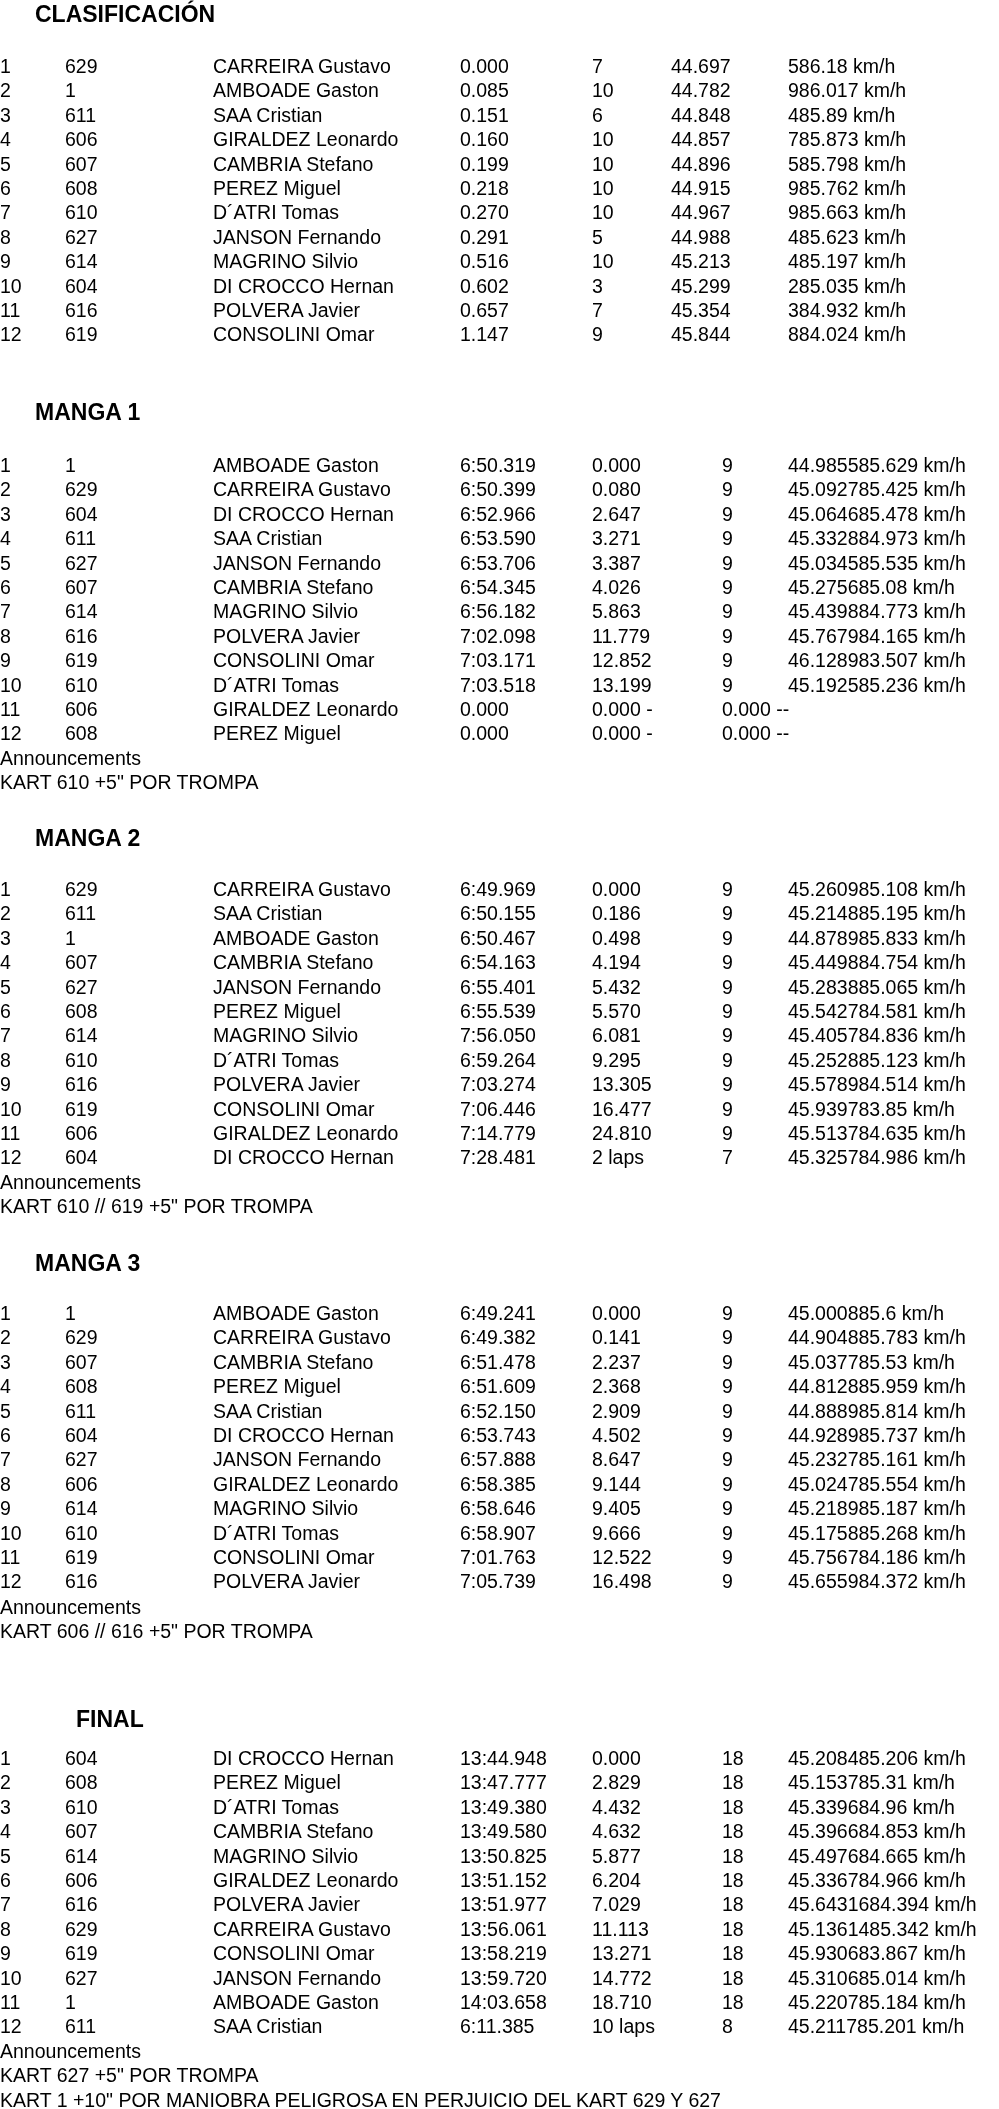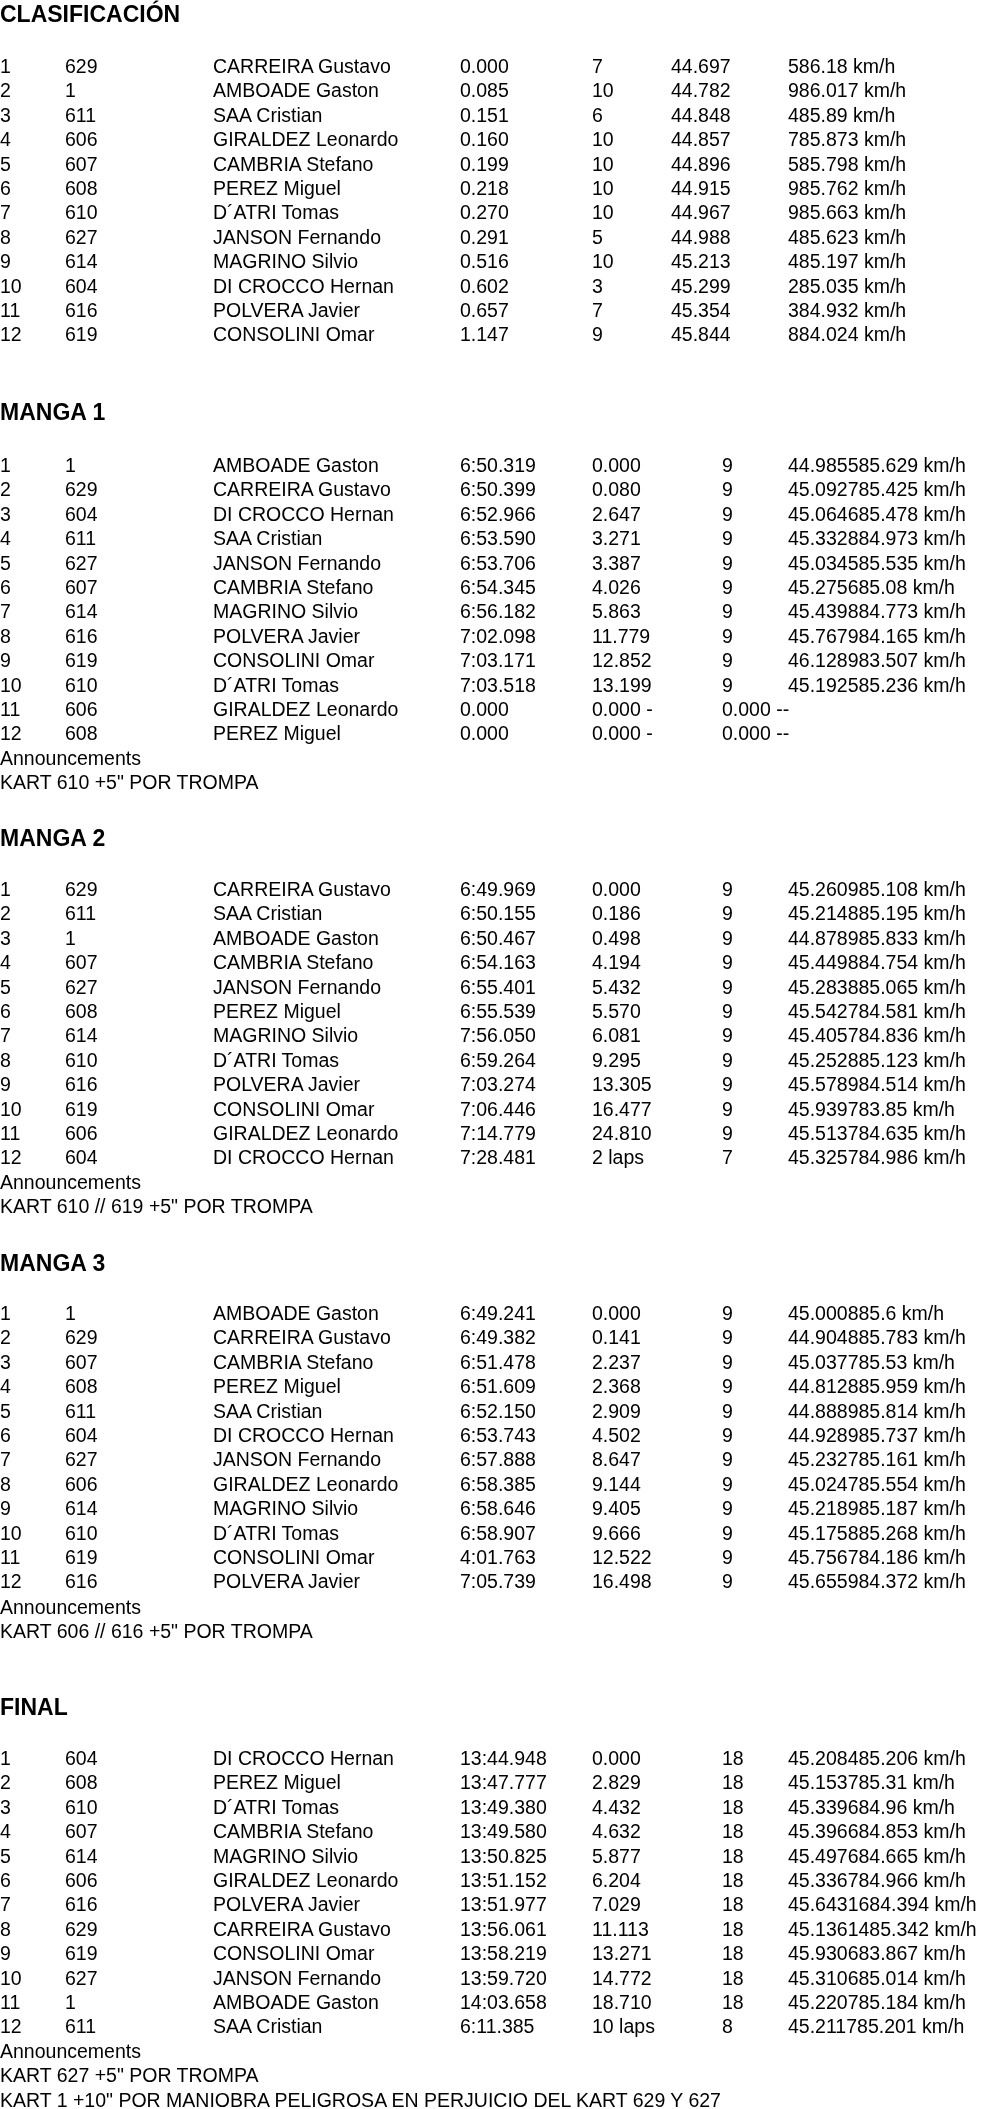--- a/index.html
+++ b/index.html
@@ -4,21 +4,21 @@
 <style>
   html, body { margin:0; padding:0; background:#ffffff; }
   body {
     width:999px; height:2109px; overflow:hidden; position:relative;
     font-family:"Liberation Sans", sans-serif; color:#000;
     font-size:19.5px;
   }
   .section { position:absolute; left:0; width:999px; }
   .title {
     position:absolute; left:0; margin:0;
-    font-weight:bold; font-size:23px; line-height:28px; white-space:nowrap;
+    font-weight:bold; font-size:23px; line-height:28px; white-space:nowrap;padding-left:35px;
   }
   .rows { position:absolute; left:0; width:999px; }
   .row { position:relative; height:24.4px; line-height:24.4px; white-space:nowrap; }
   .row span { position:absolute; top:0; white-space:nowrap; }
   .c0 { left:0; } .c1 { left:65px; } .c2 { left:197px;margin-left:16px; } .c3 { left:460px; }
   .c4 { left:592px; }
   .cls .c5 { left:657px;margin-left:14px; }
   .heat .c5 { left:722px; }
   .c6 { left:788px; }
   .ann { position:absolute; left:0; width:795px; }
@@ -467,21 +467,21 @@
         <span class="c2">D´ATRI Tomas</span>
         <span class="c3">6:58.907</span>
         <span class="c4">9.666</span>
         <span class="c5">9</span>
         <span class="c6">45.175885.268 km/h</span>
       </div>
       <div class="row">
         <span class="c0">11</span>
         <span class="c1">619</span>
         <span class="c2">CONSOLINI Omar</span>
-        <span class="c3">4:01.763</span>
+        <span class="c3">7:01.763</span>
         <span class="c4">12.522</span>
         <span class="c5">9</span>
         <span class="c6">45.756784.186 km/h</span>
       </div>
       <div class="row">
         <span class="c0">12</span>
         <span class="c1">616</span>
         <span class="c2">POLVERA Javier</span>
         <span class="c3">7:05.739</span>
         <span class="c4">16.498</span>
@@ -489,21 +489,21 @@
         <span class="c6">45.655984.372 km/h</span>
       </div>
     </div>
   <div class="ann" style="top:346px;">
     <div>Announcements</div>
     <div>KART 606 // 616 +5" POR TROMPA</div>
   </div>
 </div>
 
 <div class="section heat" style="top:1693px;">
-  <h2 class="title" style="top:0;">FINAL</h2>
+  <h2 class="title" style="top:12px;margin-left:41px;">FINAL</h2>
   <div class="rows" style="top:53px;">
       <div class="row">
         <span class="c0">1</span>
         <span class="c1">604</span>
         <span class="c2">DI CROCCO Hernan</span>
         <span class="c3">13:44.948</span>
         <span class="c4">0.000</span>
         <span class="c5">18</span>
         <span class="c6">45.208485.206 km/h</span>
       </div>

